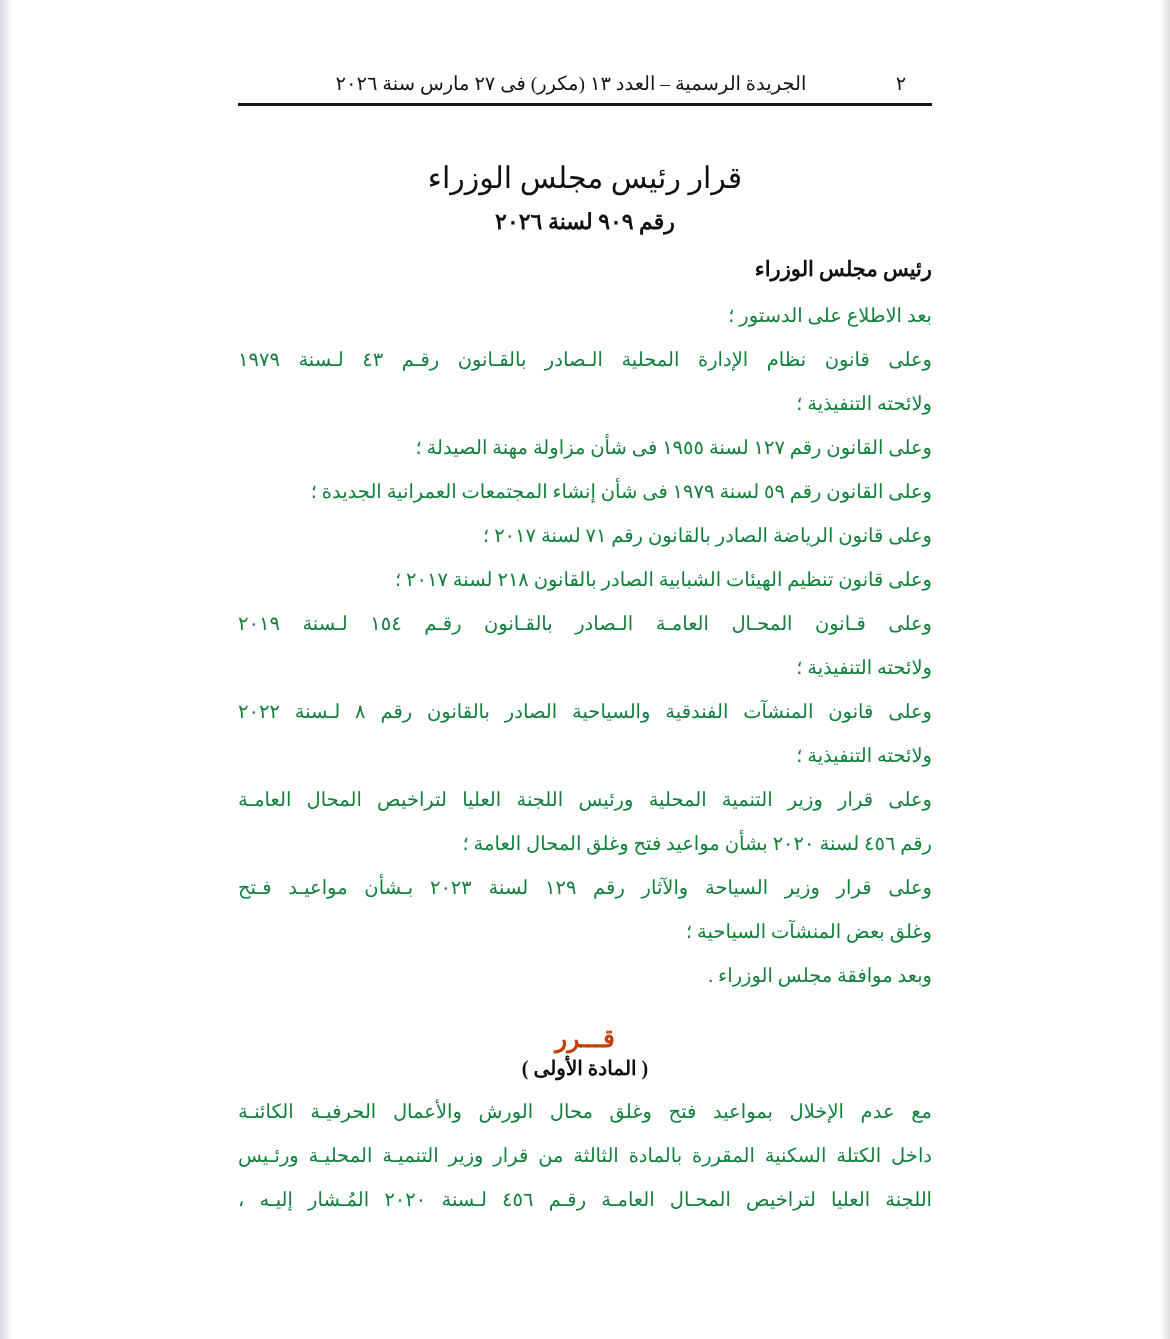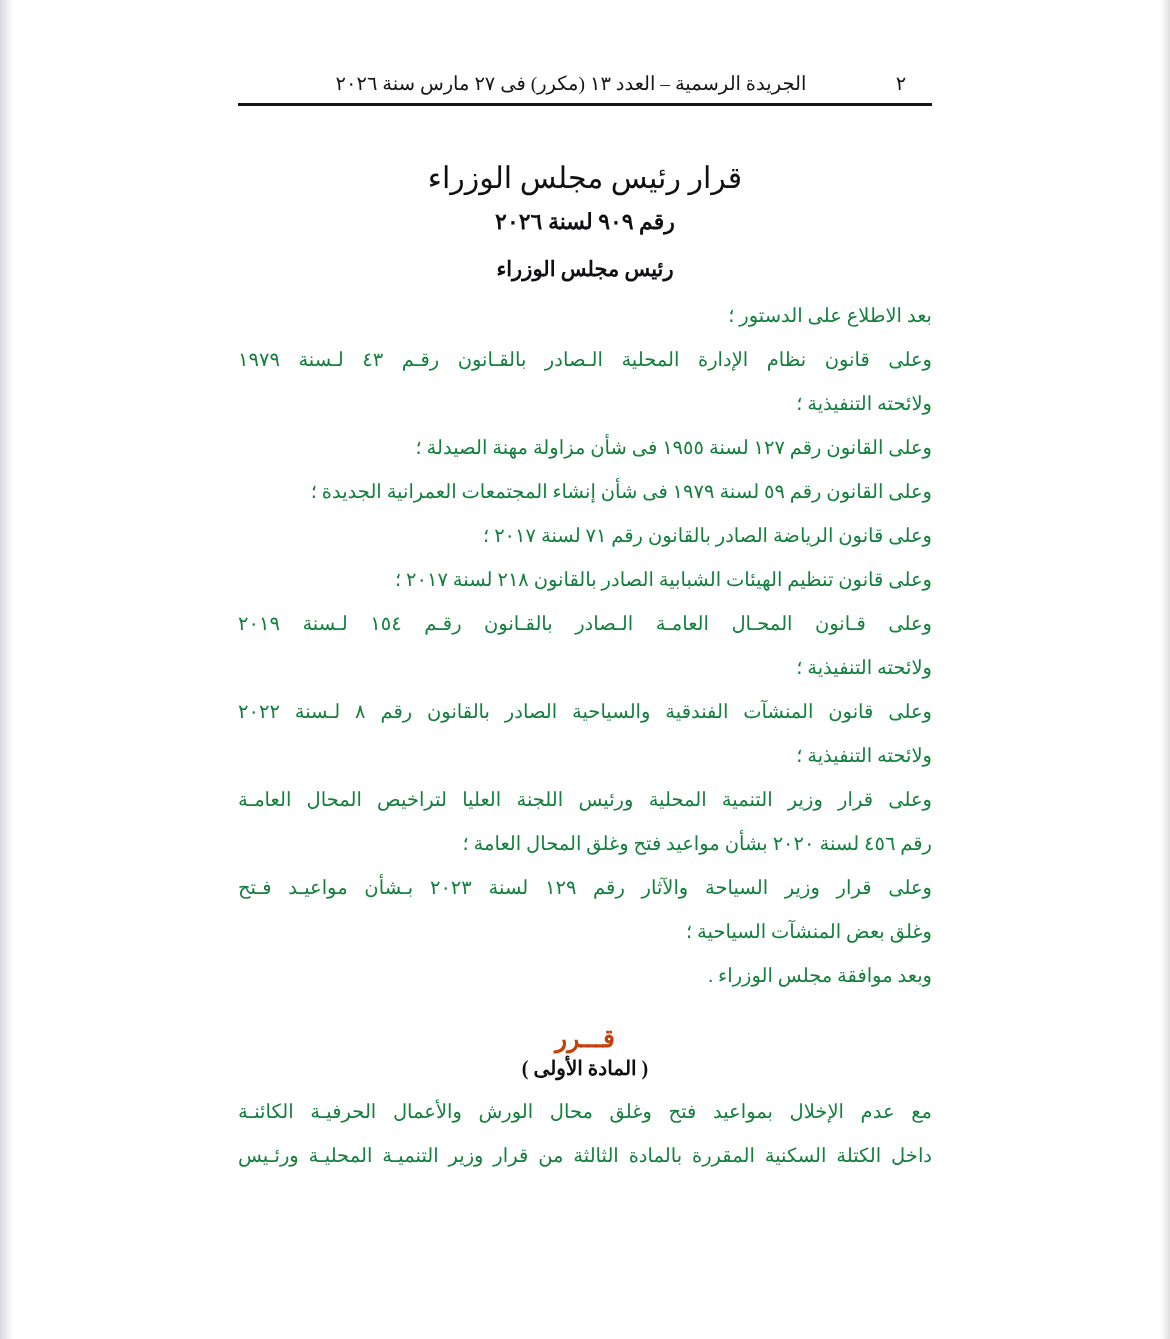--- a/index.html
+++ b/index.html
@@ -92,21 +92,21 @@
   }
   .doc-subtitle {
     margin-top: 14px;
     text-align: center;
     font-size: 22px;
     font-weight: bold;
     color: #101014;
   }
   .issuer-line {
     margin-top: 22px;
-    text-align: center;       
+    text-align: right;       
     font-size: 21px;
     font-weight: bold;
     color: #101014;
     direction: rtl;
   }
   .issuer-line > span {
     display: inline-block;
   }
 
   
@@ -219,17 +219,18 @@
       </div>
 
     <div class="decides">قـــرر</div>
 
     <div class="article-heading">( المادة الأولى )</div>
 
     <div class="article-body" id="article-one-host">
         <div class="block">
           <span class="ln just">مع عدم الإخلال بمواعيد فتح وغلق محال الورش والأعمال الحرفيـة الكائنـة</span>
           <span class="ln just">داخل الكتلة السكنية المقررة بالمادة الثالثة من قرار وزير التنميـة المحليـة ورئـيس</span>
+          <span class="ln just">اللجنة العليا لتراخيص المحـال العامـة رقـم ٤٥٦ لـسنة ٢٠٢٠ المُـشار إليـه ،</span>
         </div>
       </div>
 
   </div>
 </div>
 
 </body></html>

